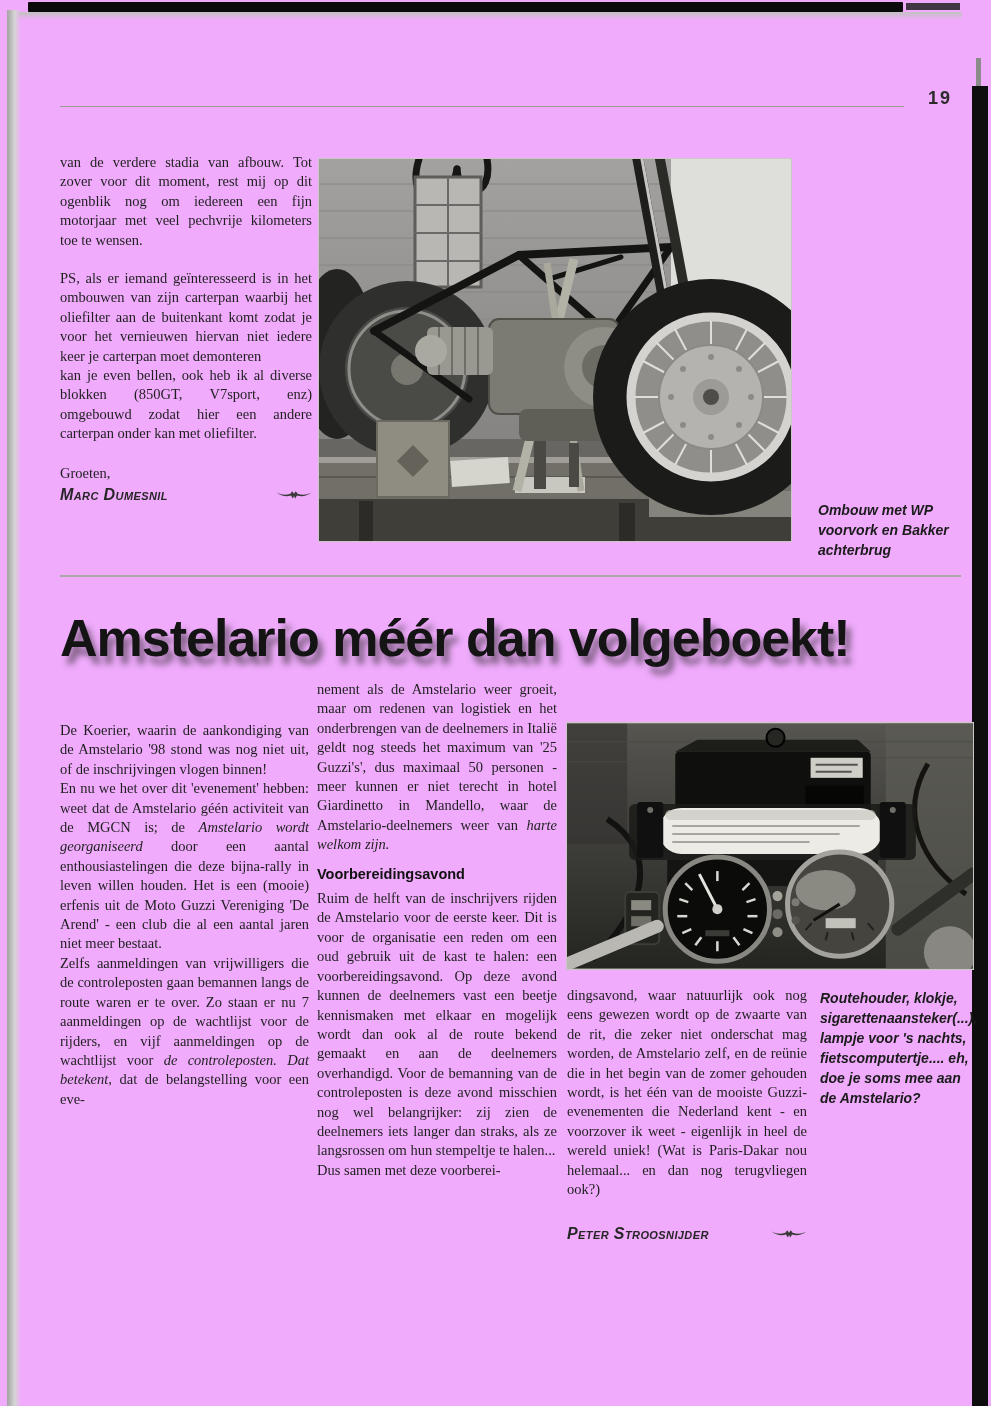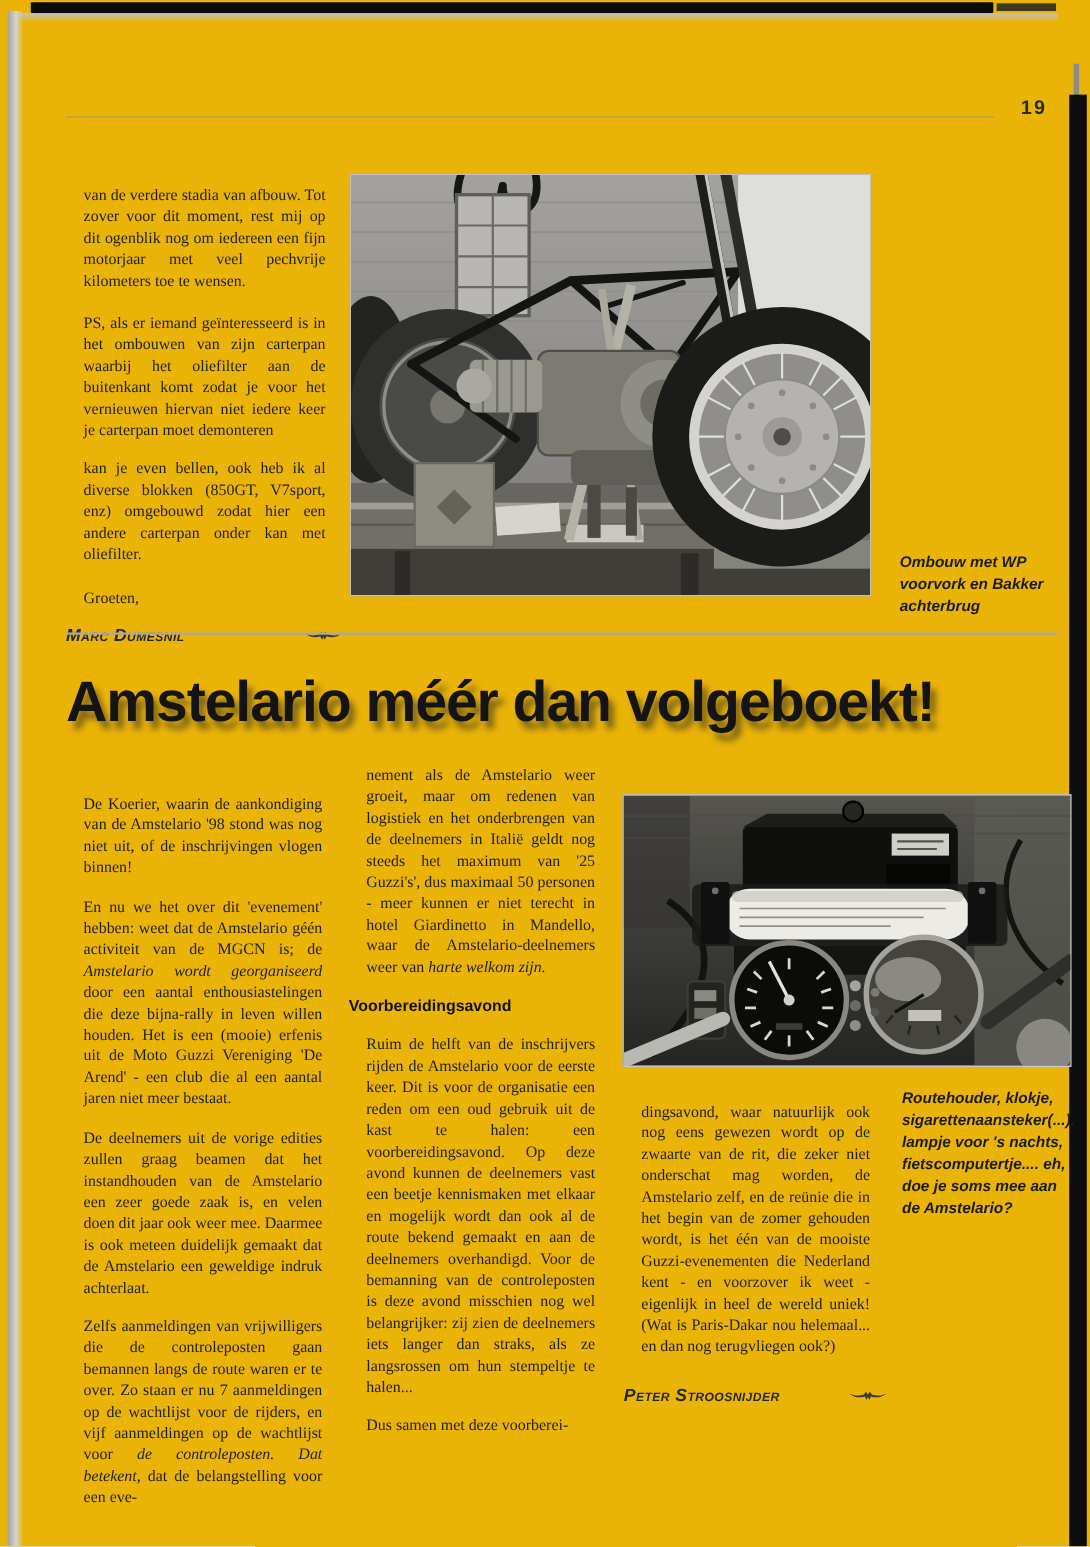--- a/index.html
+++ b/index.html
@@ -1,36 +1,36 @@
 <!DOCTYPE html>
 <html><head>
 <meta charset="utf-8">
 <style>
   html,body{margin:0;padding:0;background:#e8e8e6;}
-  .page{position:relative;width:991px;height:1406px;background:#eab308;overflow:hidden;
+  .page{position:relative;width:991px;height:1406px;background:#f0abfc;overflow:hidden;
         font-family:"Liberation Serif","DejaVu Serif",serif;color:#1f1f1f;}
 
   
   .scan-top-bar{position:absolute;left:28px;top:2px;width:875px;height:10px;background:#0b0b0b;border-radius:1px;}
   .scan-top-bar2{position:absolute;left:906px;top:3px;width:54px;height:7px;background:#222;opacity:.85;}
   .scan-top-shadow{position:absolute;left:18px;top:12px;width:944px;height:8px;
         background:linear-gradient(#c2c2c0,rgba(255,255,255,0));}
   .scan-left-strip{position:absolute;left:7px;top:10px;width:14px;height:1396px;
         background:linear-gradient(90deg,#a2a2a0,#d5d5d3 55%,rgba(255,255,255,0));}
   .scan-right-bar{position:absolute;left:972px;top:86px;width:16px;height:1320px;background:#0d0d0d;}
   .scan-right-tick{position:absolute;left:976px;top:58px;width:5px;height:28px;background:#8b8b89;}
 
   
   .header-rule{position:absolute;left:60px;top:106px;width:844px;height:1px;background:#9b9b99;}
   .page-number{position:absolute;left:928px;top:88px;font-family:"Liberation Sans","DejaVu Sans",sans-serif;
         font-weight:bold;font-size:18px;letter-spacing:2px;color:#2b2b2b;}
 
   
   .col{position:absolute;}
-  .col p{margin:16px;font-size:14.5px;line-height:19.4px;text-align:justify;}
+  .col p{margin:0;font-size:14.5px;line-height:19.4px;text-align:justify;}
   .gap-after{margin-bottom:19px !important;}
   .closing{margin-top:20px !important;}
   .sig-row{display:flex;justify-content:space-between;align-items:center;margin-top:3px;}
   .sig-name{font-family:"Liberation Sans","DejaVu Sans",sans-serif;font-style:italic;
         font-variant:small-caps;font-weight:600;font-size:16px;letter-spacing:.4px;color:#262626;}
   .eagle{width:36px;height:13px;fill:#3a3a38;flex:0 0 auto;}
 
   .photo{position:absolute;border:1px solid #c9c8c4;background:#888;}
   .photo svg{display:block;}
 
@@ -188,24 +188,23 @@
       </g>
     </svg>
   </div>
 
   <div class="caption" style="left:818px;top:500px;width:158px;">Ombouw met WP voorvork en Bakker achterbrug</div>
 
   <div class="divider"></div>
 
   <div class="headline">Amstelario méér dan volgeboekt!</div>
 
-  <div class="col" style="left:60px;top:706px;width:249px;">
+  <div class="col" style="left:60px;top:721px;width:249px;">
     <p>De Koerier, waarin de aankondiging van de Amstelario '98 stond was nog niet uit, of de inschrijvingen vlogen binnen!</p>
     <p><span>En nu we het over dit 'evenement' hebben: weet dat de Amstelario géén activiteit van de MGCN is; de </span><i>Amstelario wordt georganiseerd</i><span> door een aantal enthousiastelingen die deze bijna-rally in leven willen houden. Het is een (mooie) erfenis uit de Moto Guzzi Vereniging 'De Arend' - een club die al een aantal jaren niet meer bestaat.</span></p>
-    <p>De deelnemers uit de vorige edities zullen graag beamen dat het instandhouden van de Amstelario een zeer goede zaak is, en velen doen dit jaar ook weer mee. Daarmee is ook meteen duidelijk gemaakt dat de Amstelario een geweldige indruk achterlaat.</p>
     <p><span>Zelfs aanmeldingen van vrijwilligers die de controleposten gaan bemannen langs de route waren er te over. Zo staan er nu 7 aanmeldingen op de wachtlijst voor de rijders, en vijf aanmeldingen op de wachtlijst voor </span><i>de controleposten. Dat betekent,</i><span> dat de belangstelling voor een eve-</span></p>
   </div>
 
   <div class="col" style="left:317px;top:680px;width:240px;">
     <p><span>nement als de Amstelario weer groeit, maar om redenen van logistiek en het onderbrengen van de deelnemers in Italië geldt nog steeds het maximum van '25 Guzzi's', dus maximaal 50 personen - meer kunnen er niet terecht in hotel Giardinetto in Mandello, waar de Amstelario-deelnemers weer van </span><i>harte welkom zijn.</i></p>
     <p class="subhead">Voorbereidingsavond</p>
     <p>Ruim de helft van de inschrijvers rijden de Amstelario voor de eerste keer. Dit is voor de organisatie een reden om een oud gebruik uit de kast te halen: een voorbereidingsavond. Op deze avond kunnen de deelnemers vast een beetje kennismaken met elkaar en mogelijk wordt dan ook al de route bekend gemaakt en aan de deelnemers overhandigd. Voor de bemanning van de controleposten is deze avond misschien nog wel belangrijker: zij zien de deelnemers iets langer dan straks, als ze langsrossen om hun stempeltje te halen...</p>
     <p>Dus samen met deze voorberei-</p>
   </div>
 

